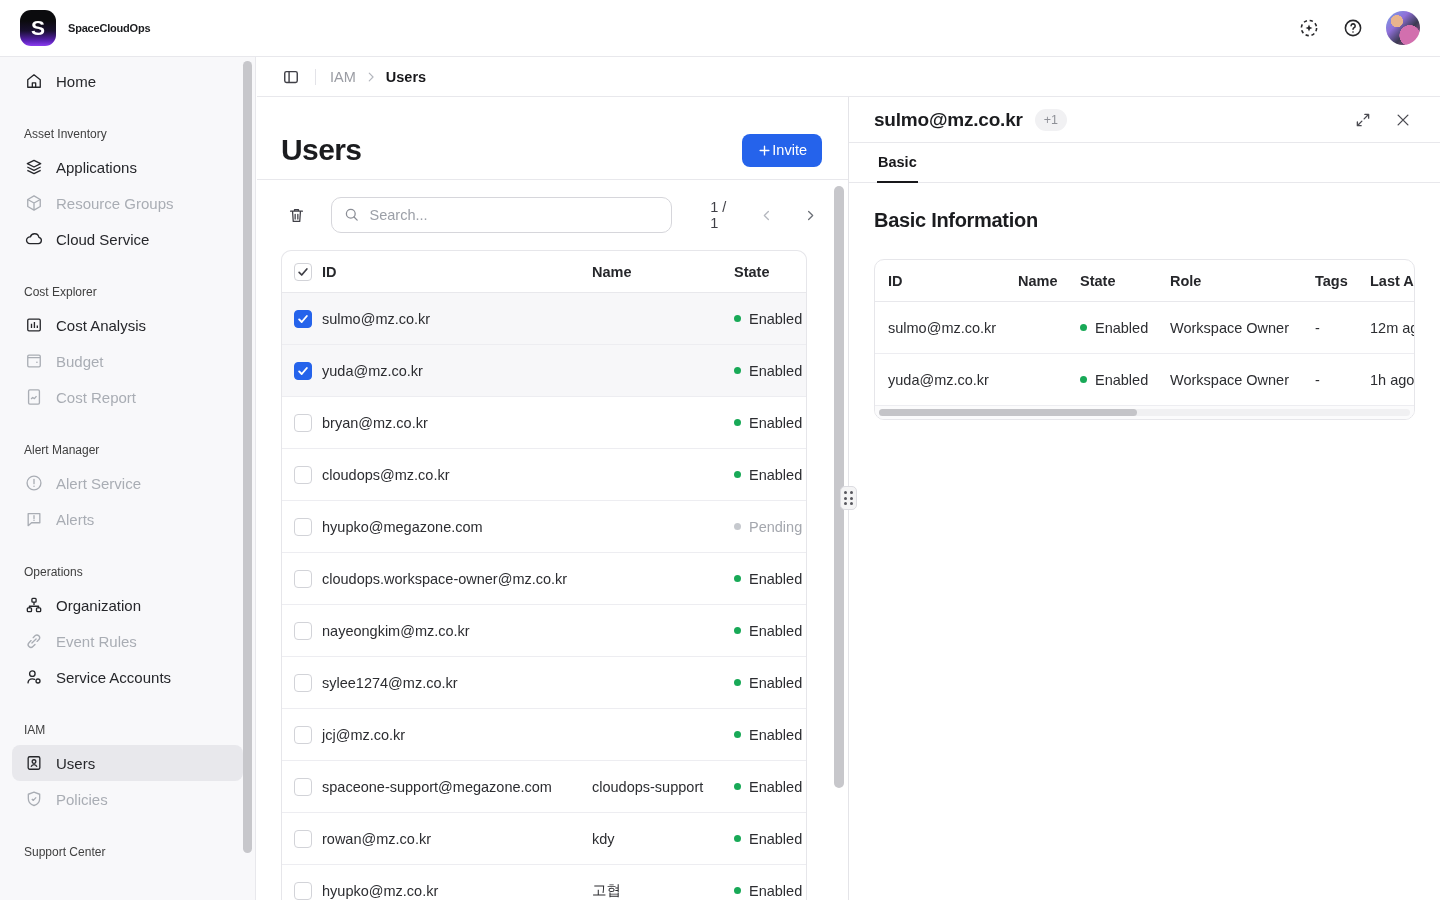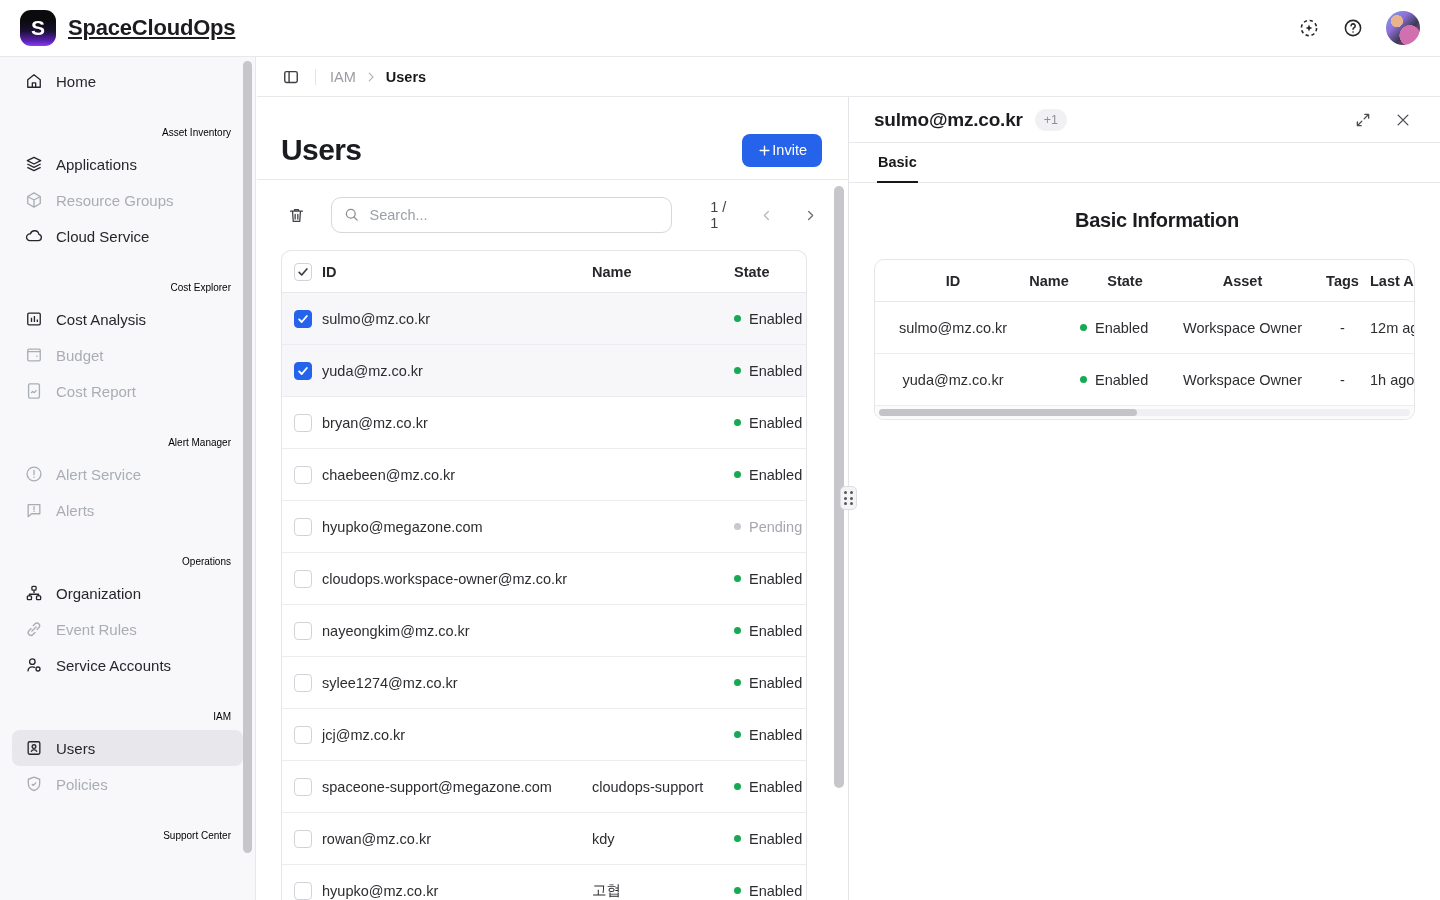--- a/index.html
+++ b/index.html
@@ -8,39 +8,39 @@
   svg { display:block; }
 
   
   .topbar { position:absolute; top:0; left:0; right:0; height:57px; background:#fff;
             border-bottom:1px solid #e8e8ec; display:flex; align-items:center;
             justify-content:space-between; padding:0 20px; z-index:30; }
   .brand { display:flex; align-items:center; gap:12px; }
   .logo { width:36px; height:36px; border-radius:11px; color:#fff; font-weight:800; font-size:21px;
           display:grid; place-items:center;
           background:linear-gradient(180deg,#0b0b0e 30%,#191030 58%,#5b21b6 86%,#8b3df0 100%); }
-  .brand-name { font-size:22px; font-weight:800; letter-spacing:-0.2px;text-decoration:underline; }
+  .brand-name { font-size:11px; font-weight:800; letter-spacing:-0.2px; }
   .top-right { display:flex; align-items:center; gap:22px; }
   .top-icon { width:22px; height:22px; color:#27272a; cursor:pointer; }
   .avatar { width:34px; height:34px; border-radius:50%; cursor:pointer;
             background:
               radial-gradient(circle at 32% 30%, #e8b48e 0 18%, transparent 19%),
               radial-gradient(circle at 70% 72%, #d26fae 0 30%, transparent 31%),
               linear-gradient(135deg,#7aa7e8 0%,#8f6fd8 35%,#3b3a52 62%,#b95fa5 100%); }
 
   
   .sidebar { position:absolute; top:57px; left:0; bottom:0; width:256px; background:#f8f8fa;
              border-right:1px solid #e8e8ec; overflow:hidden; z-index:20; }
   .side-item { height:36px; margin:0 12px; padding:0 12px; border-radius:8px;
                display:flex; align-items:center; gap:12px; font-size:15px; color:#26272b; cursor:pointer; }
   .side-item.first { margin-top:6px; }
   .side-item.muted { color:#a9adb4; }
   .side-item.active { background:#e8e8ec; font-weight:500; }
   .side-item .nav-ic { width:20px; height:20px; flex:0 0 20px; }
-  .side-section { margin:28px 24px 8px; font-size:10px; color:#000000;text-align:right; }
+  .side-section { margin:28px 24px 8px; font-size:12px; color:#404040; }
   .side-scroll { position:absolute; top:4px; right:3px; width:9px; height:792px;
                  border-radius:5px; background:#c7c7cb; }
 
   
   .crumbbar { position:absolute; top:57px; left:257px; right:0; height:40px; background:#fff;
               border-bottom:1px solid #e8e8ec; display:flex; align-items:center; padding:0 24px; z-index:10; }
   .crumb-toggle { width:20px; height:20px; color:#3f3f46; cursor:pointer; }
   .crumb-div { width:1px; height:16px; background:#e3e3e8; margin:0 14px; }
   .crumb-sec { font-size:14.5px; color:#9a9ca3; cursor:pointer; }
   .crumb-ch { width:14px; height:14px; color:#b3b6bd; margin:0 8px; }
@@ -103,21 +103,21 @@
   .panel-head { height:46px; border-bottom:1px solid #e8e8ec; display:flex; align-items:center;
                 padding:0 28px 0 25px; }
   .panel-title { font-size:19px; font-weight:700; letter-spacing:-0.2px; }
   .badge { margin-left:12px; height:22px; padding:0 9px; border-radius:11px; background:#f1f1f3;
            color:#8e9097; font-size:12.5px; display:flex; align-items:center; }
   .panel-head-icons { margin-left:auto; display:flex; align-items:center; gap:22px; color:#4b4b52; }
   .panel-head-icons svg { width:18px; height:18px; cursor:pointer; }
   .tabs { height:40px; border-bottom:1px solid #e8e8ec; display:flex; padding-left:28px; }
   .tab { font-size:14.5px; font-weight:600; color:#18181b; display:flex; align-items:center;
          border-bottom:2px solid #18181b; padding:0 1px; margin-bottom:-1px; cursor:pointer; }
-  .panel-body { padding:26px 0 0 25px;text-align:center; }
+  .panel-body { padding:26px 0 0 25px; }
   .sec-title { font-size:20px; font-weight:700; letter-spacing:-0.3px; }
   .pcard { margin-top:27px; width:541px; border:1px solid #e6e6ea; border-radius:10px; overflow:hidden; }
   .pthead, .ptrow { display:grid; grid-template-columns:130px 62px 90px 145px 55px 1fr;
                     align-items:center; padding-left:13px; }
   .pthead { height:42px; border-bottom:1px solid #e8e8ec; font-weight:700; font-size:14.5px; color:#26272b; }
   .pthead span, .ptrow span { white-space:nowrap; overflow:hidden; }
   .ptrow { height:52px; border-bottom:1px solid #ededf1; font-size:14.5px; color:#2c2d31; }
   .hscroll { height:13px; background:#fbfbfc; position:relative; }
   .hscroll .track { position:absolute; left:4px; right:4px; top:3px; height:7px; border-radius:4px;
                     background:#f0f0f2; }
@@ -412,21 +412,21 @@
       <span></span>
       <span class="statecell">
           <i class="dot"></i>
           <em>Enabled</em>
         </span>
     </div>
     <div class="trow">
       <span class="cbcell">
           <span class="cb"></span>
         </span>
-      <span>chaebeen@mz.co.kr</span>
+      <span>cloudops@mz.co.kr</span>
       <span></span>
       <span class="statecell">
           <i class="dot"></i>
           <em>Enabled</em>
         </span>
     </div>
     <div class="trow pending">
       <span class="cbcell">
           <span class="cb"></span>
         </span>
@@ -547,21 +547,21 @@
   <div class="tabs">
     <span class="tab">Basic</span>
   </div>
   <div class="panel-body">
     <h2 class="sec-title">Basic Information</h2>
     <div class="pcard">
       <div class="pthead">
         <span>ID</span>
         <span>Name</span>
         <span>State</span>
-        <span>Asset</span>
+        <span>Role</span>
         <span>Tags</span>
         <span>Last Activity</span>
       </div>
       <div class="ptrow">
         <span>sulmo@mz.co.kr</span>
         <span></span>
         <span class="statecell">
             <i class="dot"></i>
             <em>Enabled</em>
           </span>

